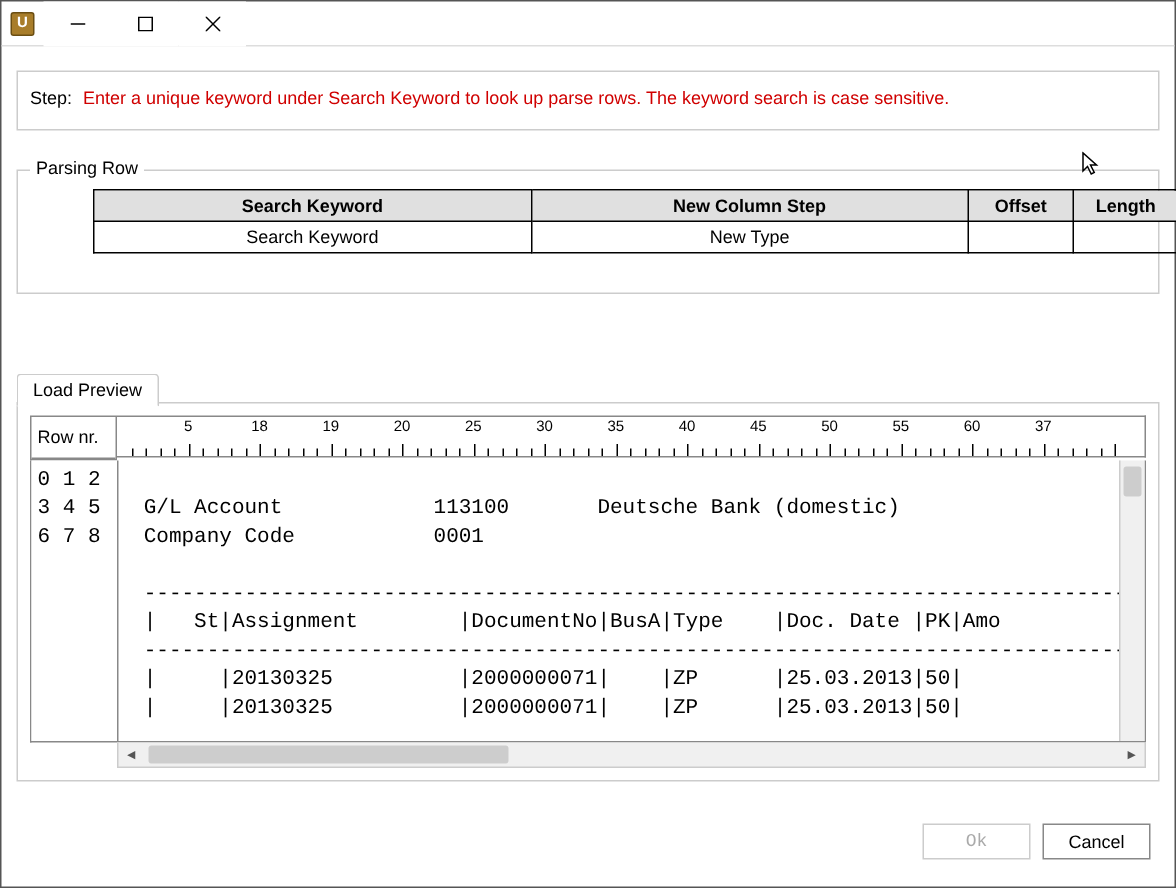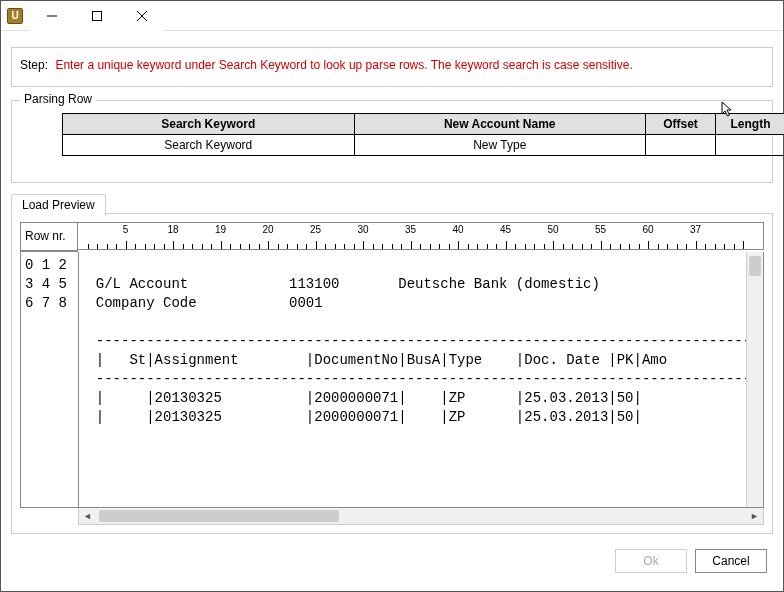--- a/index.html
+++ b/index.html
@@ -4,36 +4,36 @@
 <style>
   * { box-sizing: border-box; }
   html, body { margin: 0; padding: 0; font-family: "Segoe UI", Tahoma, sans-serif; font-size: 12px; color: #000; background: #fff; }
   .window { width: 784px; height: 592px; border: 1px solid #555; position: relative; display: flex; flex-direction: column; background: #fff; }
   .titlebar { height: 30px; display: flex; align-items: center; padding: 0 0 0 6px; border-bottom: 1px solid #ddd; }
   .title-icon { width: 16px; height: 16px; background: #a87d2a; border: 1px solid #6b4e12; display: flex; align-items: center; justify-content: center; color: #fff; font-size: 10px; font-weight: bold; border-radius: 2px; margin-right: 6px; }
   .title-text { flex: 1; font-size: 12px; }
   .winbtns { display: flex; height: 100%; }
   .winbtn { width: 45px; height: 30px; display: flex; align-items: center; justify-content: center; background: #fff; border: none; font-family: inherit; cursor: default; }
   .winbtn svg { width: 10px; height: 10px; }
-  .client { flex: 1; padding: 10px 10px; display: flex; flex-direction: column; gap: 7px; position: relative; }
+  .client { flex: 1; padding: 10px 10px; display: flex; flex-direction: column; gap: 20px; position: relative; }
   .step-box { border: 1px solid #ccc; padding: 10px 8px 14px 8px; margin-top: 6px; }
   .step-label { }
   .step-msg { color: #d00000; margin-left: 4px; }
 
   .fieldset { border: 1px solid #ccc; padding: 12px 18px 26px 18px; position: relative; margin-top: 6px; }
   .fieldset-legend { position: absolute; top: -9px; left: 8px; background: #fff; padding: 0 4px; font-size: 12px; }
 
   table.parsing { border-collapse: collapse; width: 100%; table-layout: fixed; margin-left: 32px; }
   table.parsing th, table.parsing td { border: 1px solid #000; font-size: 12px; text-align: center; padding: 3px 4px; overflow: hidden; }
   table.parsing th { background: #e0e0e0; font-weight: bold; }
   .col-offset { width: 70px; }
   .col-length { width: 70px; }
   .editable { outline: none; }
 
-  .tabbox { border: 1px solid #ccc; position: relative; margin-top: 10px; flex: 1; display: flex; flex-direction: column; }
+  .tabbox { border: 1px solid #ccc; position: relative; margin-top: 26px; flex: 1; display: flex; flex-direction: column; }
   .tabhandle { position: absolute; top: -20px; left: -1px; border: 1px solid #ccc; border-bottom: 1px solid #fff; background: #fff; padding: 3px 10px 3px 10px; font-size: 12px; border-top-left-radius: 3px; border-top-right-radius: 3px; }
 
   .preview-wrap { flex: 1; padding: 8px; display: flex; flex-direction: column; }
   .ruler-row { display: flex; }
   .rownr-col { width: 58px; border: 1px solid #888; font-size: 12px; background: #fff; }
   .rownr-col .hdr { padding: 2px 4px; border-bottom: 1px solid #888; height: 28px; line-height: 22px; }
   .rownr-col .nums { font-family: Consolas, "Courier New", monospace; font-size: 14px; line-height: 19px; padding: 4px 4px 0 4px; }
 
   .ruler { flex: 1; height: 28px; border: 1px solid #888; border-left: none; position: relative; overflow: hidden; background: #fff; }
   .ruler-inner { position: absolute; left: 0; top: 0; height: 100%; }
@@ -51,21 +51,21 @@
   .hscroll-row { display: flex; }
   .hscroll-row .rownr-space { width: 58px; }
   .hscroll { flex: 1; height: 17px; background: #f0f0f0; border: 1px solid #ccc; border-top: none; position: relative; }
   .hscroll .thumb { position: absolute; top: 2px; left: 20px; width: 240px; bottom: 2px; background: #cdcdcd; border-radius: 2px; }
   .hscroll .arrow { position: absolute; top: 0; bottom: 0; width: 17px; display: flex; align-items: center; justify-content: center; font-size: 9px; color: #555; }
   .hscroll .arrow.left { left: 0; }
   .hscroll .arrow.right { right: 0; }
 
   .footer-btns { display: flex; justify-content: flex-end; gap: 8px; padding: 8px 6px; }
   .btn { min-width: 72px; height: 24px; border: 1px solid #888; background: #fff; font-size: 12px; cursor: default; }
-  .btn:disabled { color: #aaa; border-color: #ccc; }
+  .btn:disabled { color: #aaa; border-color: #ccc; font-family: Liberation Mono, monospace; }
 
   .cursor-arrow { position: absolute; width: 16px; height: 16px; pointer-events: none; }
 </style>
 </head>
 <body>
 
 <div class="window">
 
   <div class="titlebar">
     <div class="title-icon">U</div>
@@ -101,21 +101,21 @@
       <table class="parsing">
         <colgroup>
           <col>
             <col>
             <col class="col-offset">
             <col class="col-length">
         </colgroup>
         <thead>
           <tr>
             <th>Search Keyword</th>
-            <th>New Account Name</th>
+            <th>New Column Step</th>
             <th>Offset</th>
             <th>Length</th>
           </tr>
         </thead>
         <tbody>
           <tr>
             <td class="editable">Search Keyword</td>
             <td class="editable">New Type</td>
             <td class="editable"></td>
             <td class="editable"></td>

